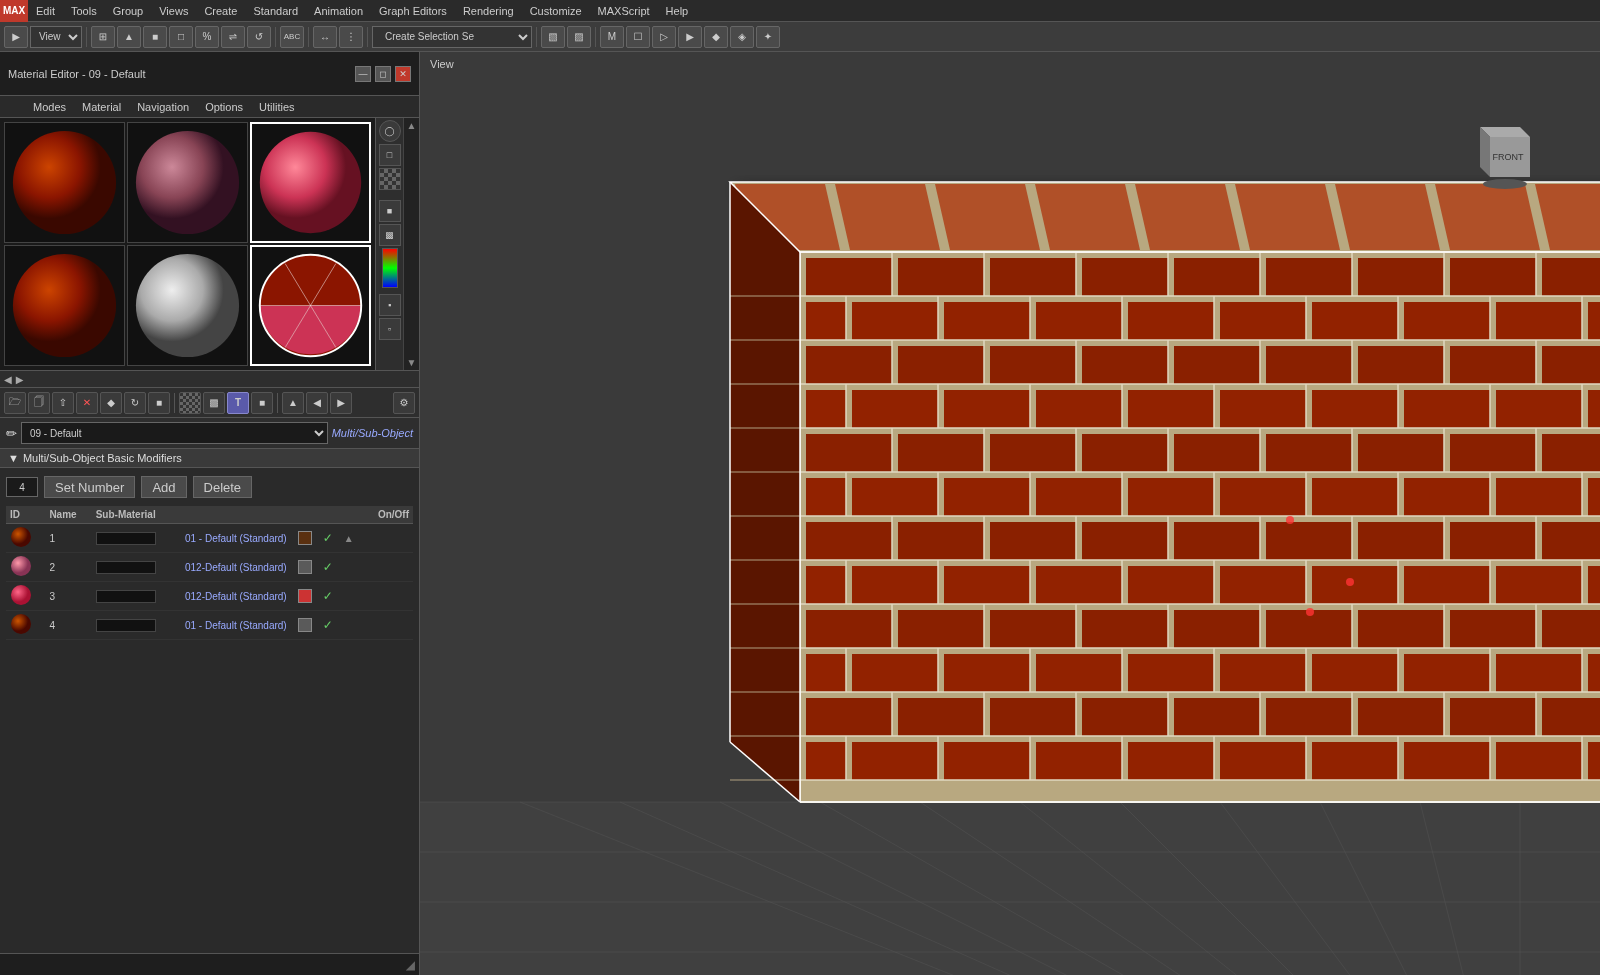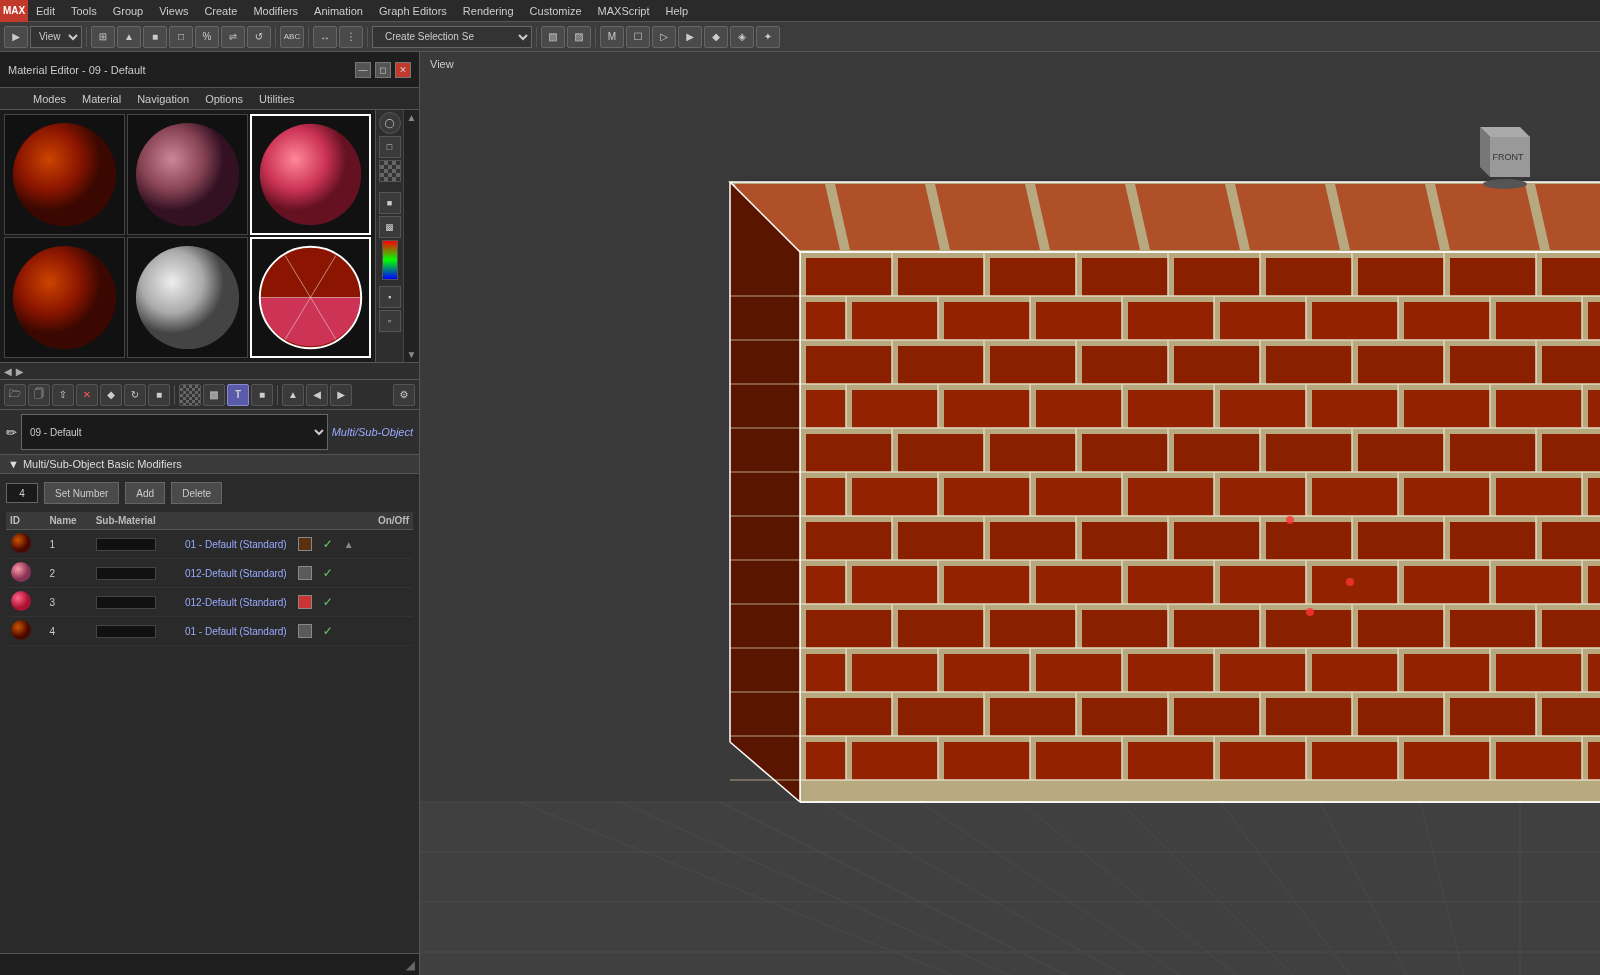--- a/index.html
+++ b/index.html
@@ -14,21 +14,21 @@
     #toolbar { display: flex; align-items: center; background: #3c3c3c; height: 30px; border-bottom: 1px solid #555; padding: 0 4px; gap: 2px; }
     .tb-btn { width: 24px; height: 22px; background: #4a4a4a; border: 1px solid #666; display: flex; align-items: center; justify-content: center; cursor: pointer; font-size: 10px; color: #ccc; border-radius: 2px; }
     .tb-select { height: 22px; background: #333; border: 1px solid #666; color: #ccc; font-size: 10px; padding: 0 4px; cursor: pointer; }
     .tb-separator { width: 1px; height: 20px; background: #555; margin: 0 2px; }
 
     
     #main-layout { display: flex; height: calc(975px - 52px); }
 
     
     #mat-editor { width: 420px; background: #2e2e2e; border-right: 1px solid #555; display: flex; flex-direction: column; flex-shrink: 0; }
-    #mat-editor-title { background: #1e1e1e; height: 36px; display: flex; align-items: center; justify-content: space-between; padding: 0 8px; border-bottom: 1px solid #555; }
+    #mat-editor-title { background: #1e1e1e; height: 44px; display: flex; align-items: center; justify-content: space-between; padding: 0 8px; border-bottom: 1px solid #555; }
     #mat-editor-title-text { font-size: 11px; color: #ccc; }
     #mat-editor-controls { display: flex; gap: 4px; }
     .win-btn { width: 16px; height: 16px; background: #555; border: 1px solid #777; display: flex; align-items: center; justify-content: center; cursor: pointer; font-size: 9px; color: #ccc; }
 
     
     #mat-menu { display: flex; background: #2a2a2a; height: 22px; border-bottom: 1px solid #555; padding-left: 25px; }
     .mat-menu-item { padding: 0 8px; height: 22px; display: flex; align-items: center; cursor: pointer; color: #ccc; font-size: 11px; }
 
     
     #sample-slots { display: grid; grid-template-columns: repeat(3, 1fr); background: #1a1a1a; padding: 4px; gap: 2px; position: relative; }
@@ -36,30 +36,30 @@
     .sample-slot.active-selected { border: 2px solid white; }
     .side-btn { width: 22px; height: 22px; background: #3a3a3a; border: 1px solid #555; display: flex; align-items: center; justify-content: center; cursor: pointer; font-size: 9px; color: #ccc; }
 
     
     #mat-toolbar { display: flex; align-items: center; background: #2e2e2e; height: 30px; padding: 0 4px; gap: 2px; border-bottom: 1px solid #555; }
     .mat-tb-btn { width: 22px; height: 22px; background: #3a3a3a; border: 1px solid #555; display: flex; align-items: center; justify-content: center; cursor: pointer; font-size: 10px; color: #ccc; border-radius: 2px; }
     .mat-tb-btn.active { background: #5a5a8a; border-color: #8888cc; }
 
     
     #mat-dropdown-row { display: flex; align-items: center; padding: 4px 6px; gap: 4px; background: #2e2e2e; border-bottom: 1px solid #555; }
-    .mat-dropdown { flex: 1; height: 36px; background: #1a1a1a; border: 1px solid #666; color: #ccc; font-size: 10px; padding: 4px 4px; }
+    .mat-dropdown { flex: 1; height: 22px; background: #1a1a1a; border: 1px solid #666; color: #ccc; font-size: 10px; padding: 4px 4px; }
     .mat-type-label { color: #99aaff; font-size: 11px; cursor: pointer; text-decoration: none; font-style: italic; }
 
     
     #params-section { flex: 1; background: #2a2a2a; overflow-y: auto; }
     #params-title { background: #3a3a3a; padding: 3px 8px; font-size: 11px; border-bottom: 1px solid #555; display: flex; align-items: center; gap: 4px; }
     #params-content { padding: 8px 6px; }
     #set-number-row { display: flex; align-items: center; gap: 6px; margin-bottom: 8px; }
     .num-input { width: 32px; height: 20px; background: #1a1a1a; border: 1px solid #666; color: #ccc; font-size: 10px; text-align: center; }
-    .params-btn { height: 22px; background: #4a4a4a; border: 1px solid #666; color: #ccc; font-size: 10px; padding: 0 10px; cursor: pointer; }
+    .params-btn { height: 22px; background: #4a4a4a; border: 1px solid #666; color: #ccc; font-size: 13px; padding: 0 10px; cursor: pointer; }
 
     
     #mat-table { width: 100%; border-collapse: collapse; font-size: 10px; }
     #mat-table th { background: #3a3a3a; padding: 3px 4px; text-align: left; border-bottom: 1px solid #555; color: #bbb; }
     #mat-table td { padding: 2px 4px; border-bottom: 1px solid #333; color: #ccc; vertical-align: middle; }
 
     
     #viewport { flex: 1; background: #3a3a3a; position: relative; overflow: hidden; }
     #viewport-label { position: absolute; top: 6px; left: 10px; color: #ccc; font-size: 11px; z-index: 10; }
 
@@ -79,21 +79,21 @@
 </head>
 <body>
 
 <div id="top-menu">
   <div id="max-logo">MAX</div>
   <div class="menu-item">Edit</div>
   <div class="menu-item">Tools</div>
   <div class="menu-item">Group</div>
   <div class="menu-item">Views</div>
   <div class="menu-item">Create</div>
-  <div class="menu-item">Modifiers</div>
+  <div class="menu-item">Standard</div>
   <div class="menu-item">Animation</div>
   <div class="menu-item">Graph Editors</div>
   <div class="menu-item">Rendering</div>
   <div class="menu-item">Customize</div>
   <div class="menu-item">MAXScript</div>
   <div class="menu-item">Help</div>
 </div>
 
 <div id="toolbar">
   <div class="tb-btn">▶</div>

